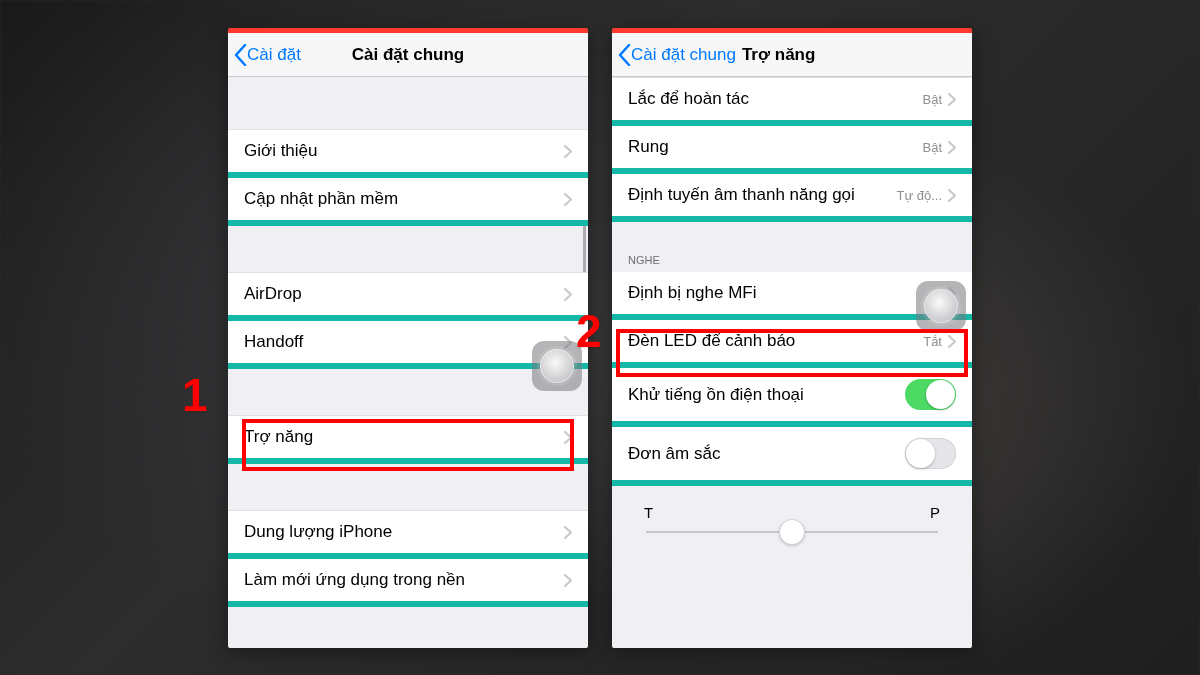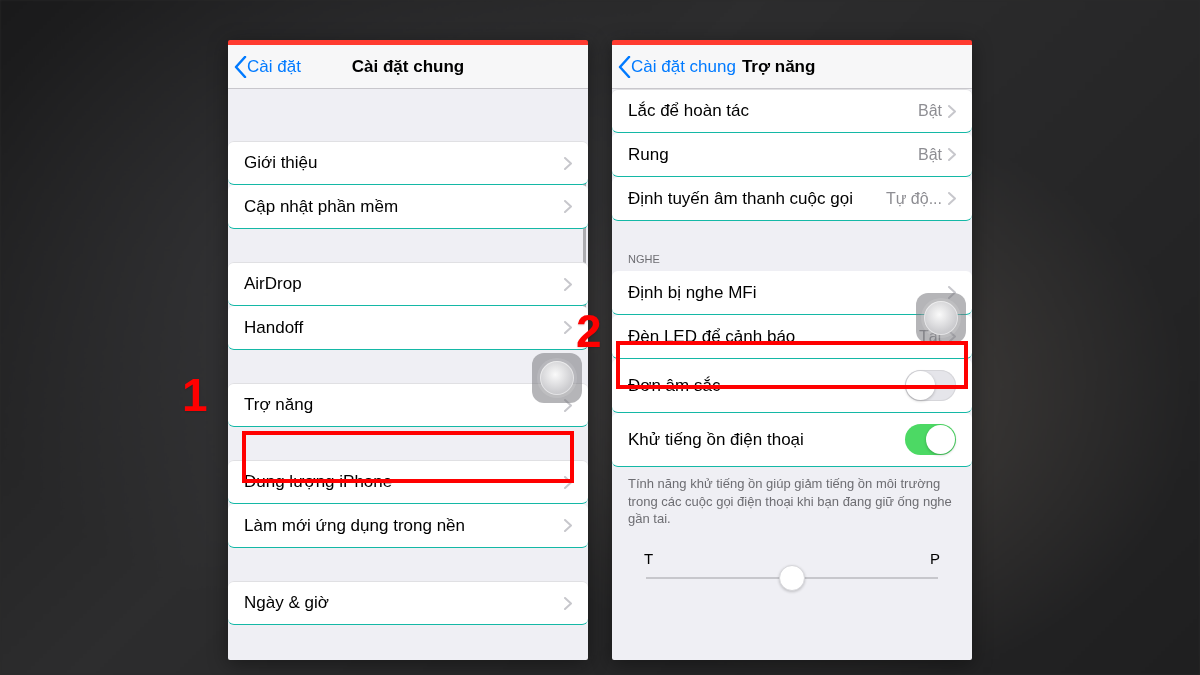--- a/index.html
+++ b/index.html
@@ -19,21 +19,21 @@
       radial-gradient(ellipse 600px 500px at 30% 40%, rgba(80,80,85,0.35), transparent 70%),
       linear-gradient(135deg, #1a1a1b 0%, #2d2d2e 40%, #1f1f20 100%);
     filter: blur(1px);
   }
   .stage {
     position: absolute; inset: 0;
     display: flex;
     justify-content: center;
     align-items: flex-start;
     gap: 24px;
-    padding-top: 40px;
+    padding-top: 28px;
   }
   .phone {
     width: 360px;
     height: 620px;
     background: #efeff4;
     border-top: 5px solid #ff3b30;
     border-radius: 2px;
     box-shadow: 0 4px 20px rgba(0,0,0,0.4);
     overflow: hidden;
     position: relative;
@@ -71,43 +71,42 @@
     position: static;
     text-align: left;
     margin-left: 6px;
     pointer-events: auto;
   }
   .content {
     flex: 1;
     overflow-y: hidden;
     position: relative;
   }
-  .group { margin-top: 33px; }
+  .group { margin-top: 46px; }
   .group.first1 { margin-top: 52px; }
   .group-header {
     font-size: 11px;
     color: #6d6d72;
     padding: 6px 16px 6px;
     text-transform: uppercase;
   }
   .cell {
     background: #fff;
     min-height: 44px;
     padding: 11px 16px;
     display: flex;
     align-items: center;
-    border-bottom: 1px solid #14b8a6;
+    border-bottom: 6px solid #14b8a6;
     font-size: 17px;
     color: #000;
     position: relative;
-    border-radius: 6px;
   }
   .group .cell:first-of-type { border-top: 1px solid #e0e0e3; }
   .cell .label { flex: 1; }
-  .cell .value { color: #8e8e93; font-size: 16px; margin-right: 6px; }
+  .cell .value { color: #8e8e93; font-size: 13px; margin-right: 6px; }
   .chev { color: #c7c7cc; }
   .chev svg { width: 8px; height: 13px; display:block; }
   .toggle {
     width: 51px; height: 31px; border-radius: 16px;
     background: #e5e5ea; position: relative;
     box-shadow: inset 0 0 0 1px #d6d6da;
   }
   .toggle .knob {
     position: absolute; top: 1px; left: 1px;
     width: 29px; height: 29px; border-radius: 50%;
@@ -306,21 +305,21 @@
         <div class="cell">
           <span class="label">Rung</span>
           <span class="value">Bật</span>
           <span class="chev">
               <svg viewBox="0 0 8 13">
                 <path d="M1 1 L7 6.5 L1 12" stroke="#c7c7cc" stroke-width="2" fill="none" stroke-linecap="round" stroke-linejoin="round"></path>
               </svg>
             </span>
         </div>
         <div class="cell">
-          <span class="label">Định tuyến âm thanh cuộc gọi</span>
+          <span class="label">Định tuyến âm thanh năng gọi</span>
           <span class="value">Tự độ...</span>
           <span class="chev">
               <svg viewBox="0 0 8 13">
                 <path d="M1 1 L7 6.5 L1 12" stroke="#c7c7cc" stroke-width="2" fill="none" stroke-linecap="round" stroke-linejoin="round"></path>
               </svg>
             </span>
         </div>
       </div>
 
       <div class="group" style="margin-top:26px">
@@ -334,34 +333,33 @@
             </span>
         </div>
         <div class="cell">
           <span class="label">Đèn LED để cảnh báo</span>
           <span class="value">Tắt</span>
           <span class="chev">
               <svg viewBox="0 0 8 13">
                 <path d="M1 1 L7 6.5 L1 12" stroke="#c7c7cc" stroke-width="2" fill="none" stroke-linecap="round" stroke-linejoin="round"></path>
               </svg>
             </span>
+        </div>
+        <div class="cell">
+          <span class="label">Khử tiếng ồn điện thoại</span>
+          <div class="toggle on">
+              <div class="knob"></div>
+            </div>
         </div>
         <div class="cell">
           <span class="label">Đơn âm sắc</span>
           <div class="toggle">
               <div class="knob"></div>
             </div>
         </div>
-        <div class="cell">
-          <span class="label">Khử tiếng ồn điện thoại</span>
-          <div class="toggle on">
-              <div class="knob"></div>
-            </div>
-        </div>
-        <div class="footer-note">Tính năng khử tiếng ồn giúp giảm tiếng ồn môi trường trong các cuộc gọi điện thoại khi bạn đang giữ ống nghe gần tai.</div>
       </div>
 
       <div class="assistive-touch" style="top:204px">
         <div class="inner"></div>
       </div>
 
       <div class="balance">
         <div class="balance-row">
           <span>T</span>
           <span>P</span>

